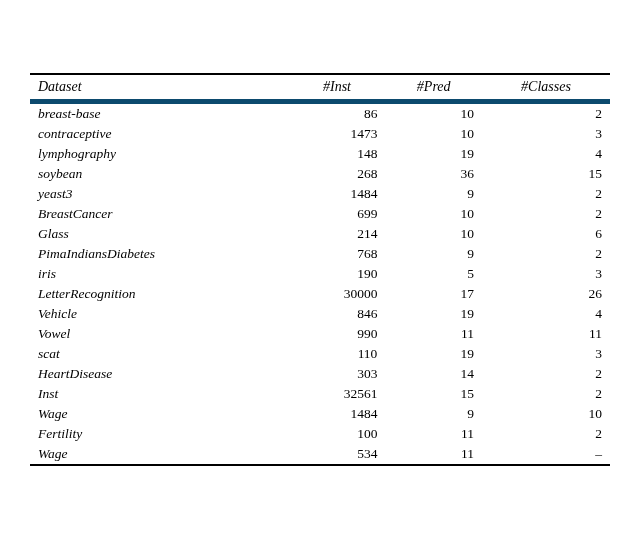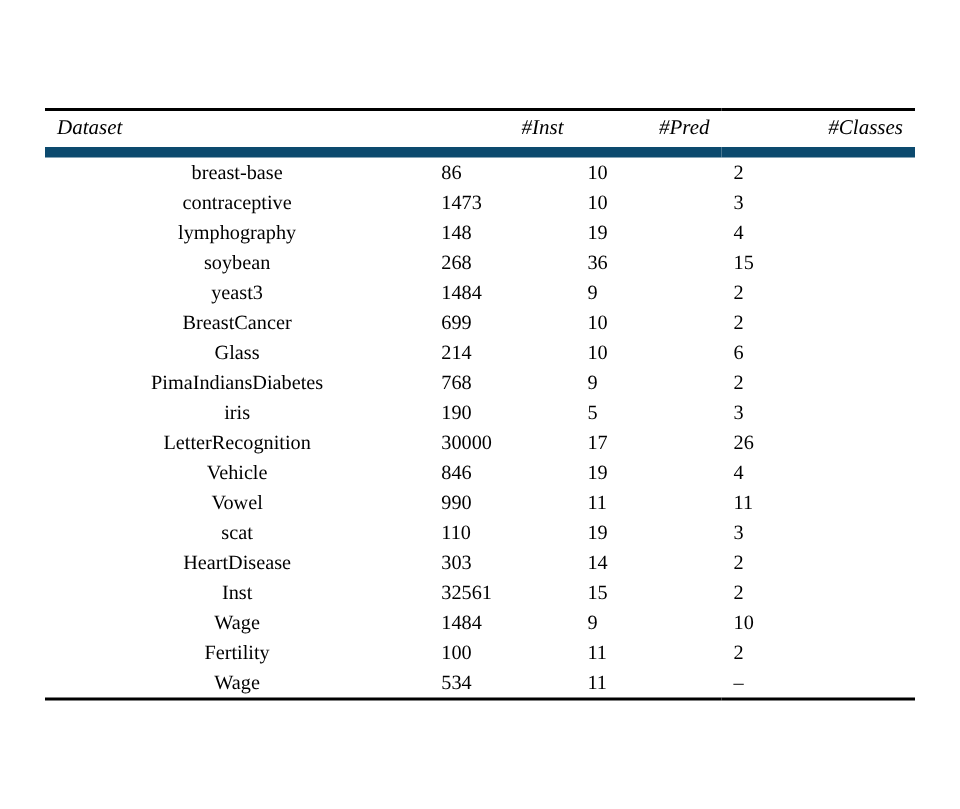--- a/index.html
+++ b/index.html
@@ -25,46 +25,48 @@
     }
 
     table {
       width: 100%;
       border-collapse: collapse;
       border-top: 2px solid #000;
       border-bottom: 2px solid #000;
     }
 
     thead tr {
-      border-bottom: 7px solid #0c4a6e;
+      border-bottom: 5px solid #0c4a6e;
     }
 
     thead th {
       font-style: italic;
       font-weight: normal;
       padding: 4px 8px;
       text-align: left;
       font-size: 14px;
     }
 
     thead th.num-col {
-      text-align: right;
+      text-align: center;
       margin-top: 29px;
     }
 
     tbody tr td {
       padding: 2px 8px;
       font-size: 13.5px;
     }
 
     tbody tr td.num-col {
+      text-align: right;
     }
 
     tbody tr td.name-col {
-      text-align: center;
+      text-align: left;
+      font-style: italic;
     }
   </style>
 </head>
 <body>
 
 <div class="table-container">
   <table>
     <thead>
       <tr>
         <th class="text-col"><em>Dataset</em></th>

